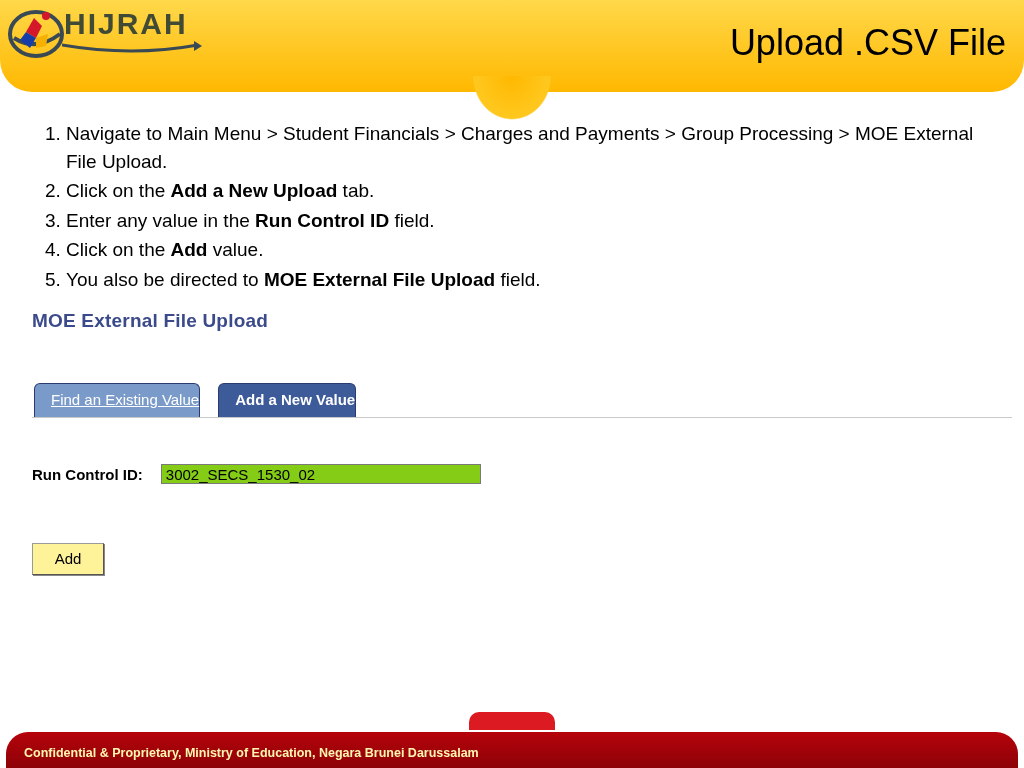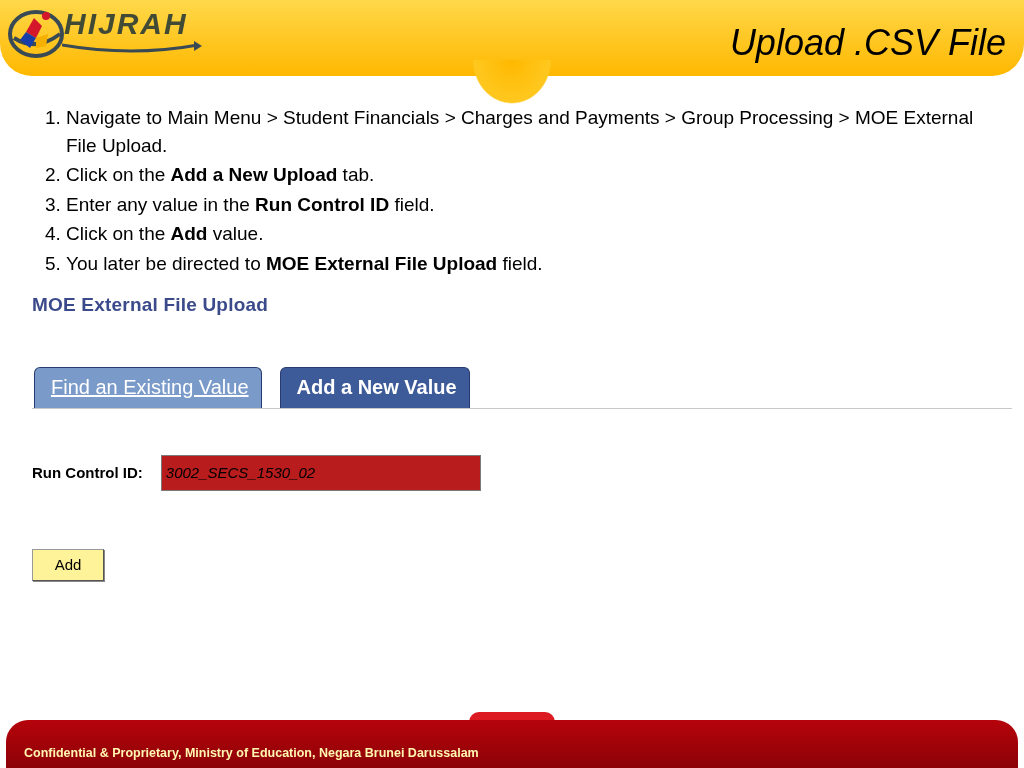--- a/index.html
+++ b/index.html
@@ -9,25 +9,24 @@
     font-family: Arial, Helvetica, sans-serif;
     background: #ffffff;
     overflow: hidden;
     position: relative;
   }
 
   
   .banner {
     position: relative;
     width: 100%;
-    height: 76px;
+    height: 92px;
     background: linear-gradient(to bottom, #ffd84a 0%, #ffb800 100%);
     border-bottom-left-radius: 32px;
     border-bottom-right-radius: 32px;
-    font-style: italic;
   }
   .banner::after{
     
     content:"";
     position:absolute;
     left:50%;
     bottom:-34px;
     transform:translateX(-50%);
     width:90px;height:50px;
     background: radial-gradient(ellipse at top, #ffb800 0%, #ffc81f 60%, transparent 62%);
@@ -98,22 +97,22 @@
     letter-spacing:0.2px;
   }
   .tab-strip{
     margin-top:48px;
     display:flex;
     align-items:flex-end;
     border-bottom:1px solid #c9c9c9;
     padding-left:2px;
   }
   .tab{
-    padding:5px 12px 6px 16px;
-    font-size:20px;
+    padding:5px 0 6px 16px;
+    font-size:15px;
     color:#fff;
     border-top-left-radius:6px;
     border-top-right-radius:6px;
     margin-right:6px;
     border:1px solid #2a3b70;
     border-bottom:none;
     cursor:pointer;
   }
   .tab.inactive{
     background:#7a9bc9;
@@ -129,27 +128,26 @@
     display:flex;
     align-items:center;
     font-size:15px;
   }
   .form-row label{
     font-weight:bold;
     margin-right:18px;
   }
   .form-row input[type=text]{
     width:320px;
-    height:36px;
+    height:20px;
     font-size:15px;
     padding:1px 4px;
     border:1px solid #7a7a7a;
-    background:#b91c1c;
+    background:#84cc16;
     font-family:Arial,sans-serif;
-    font-style:italic;
   }
   .add-btn-wrap{margin-top:58px;}
   .add-btn{
     display:inline-block;
     min-width:72px;
     padding:4px 18px;
     text-align:center;
     background:#fff39a;
     border:1px solid #999;
     border-right-color:#555;
@@ -161,21 +159,21 @@
 
   
   .footer{
     position:absolute;
     left:0; right:0; bottom:0;
     height:56px;
   }
   .footer-bar{
     position:absolute;
     left:6px; right:6px; bottom:0;
-    height:48px;
+    height:36px;
     background:linear-gradient(to bottom,#b6030b 0%, #8c0207 100%);
     border-top-left-radius:22px;
     border-top-right-radius:22px;
   }
   .footer-tab{
     position:absolute;
     left:50%; transform:translateX(-50%);
     top:0;
     width:86px;height:18px;
     background:#db1a22;
@@ -216,21 +214,21 @@
   <div class="page-title">Upload .CSV File</div>
 </div>
 
 <div class="content">
 
   <ol class="steps">
     <li><span>Navigate to Main Menu &gt; Student Financials &gt; Charges and Payments &gt; Group Processing &gt; MOE External File Upload.</span></li>
     <li><span>Click on the </span><span class="bold">Add a New Upload</span><span> tab.</span></li>
     <li><span>Enter any value in the </span><span class="bold">Run Control ID</span><span> field.</span></li>
     <li><span>Click on the </span><span class="bold">Add</span><span> value.</span></li>
-    <li><span>You later be directed to </span><span class="bold">MOE External File Upload</span><span> field.</span></li>
+    <li><span>You also be directed to </span><span class="bold">MOE External File Upload</span><span> field.</span></li>
   </ol>
 
 
   <div class="app-shot">
     <div class="app-heading">MOE External File Upload</div>
 
     <div class="tab-strip">
       <div class="tab inactive">
         <span>Find an Existing Value</span>
       </div>

